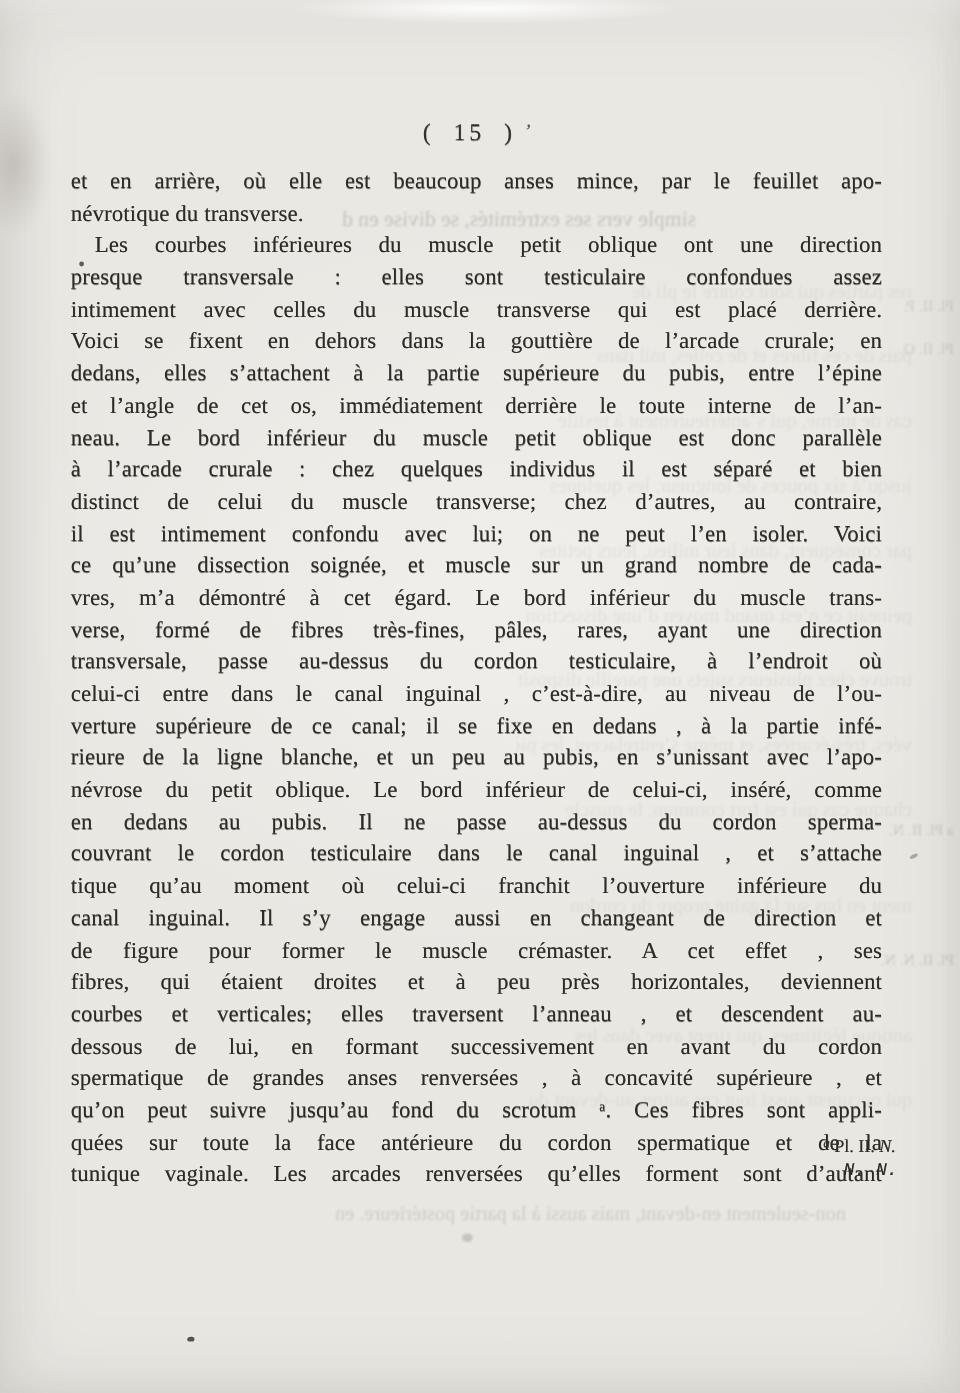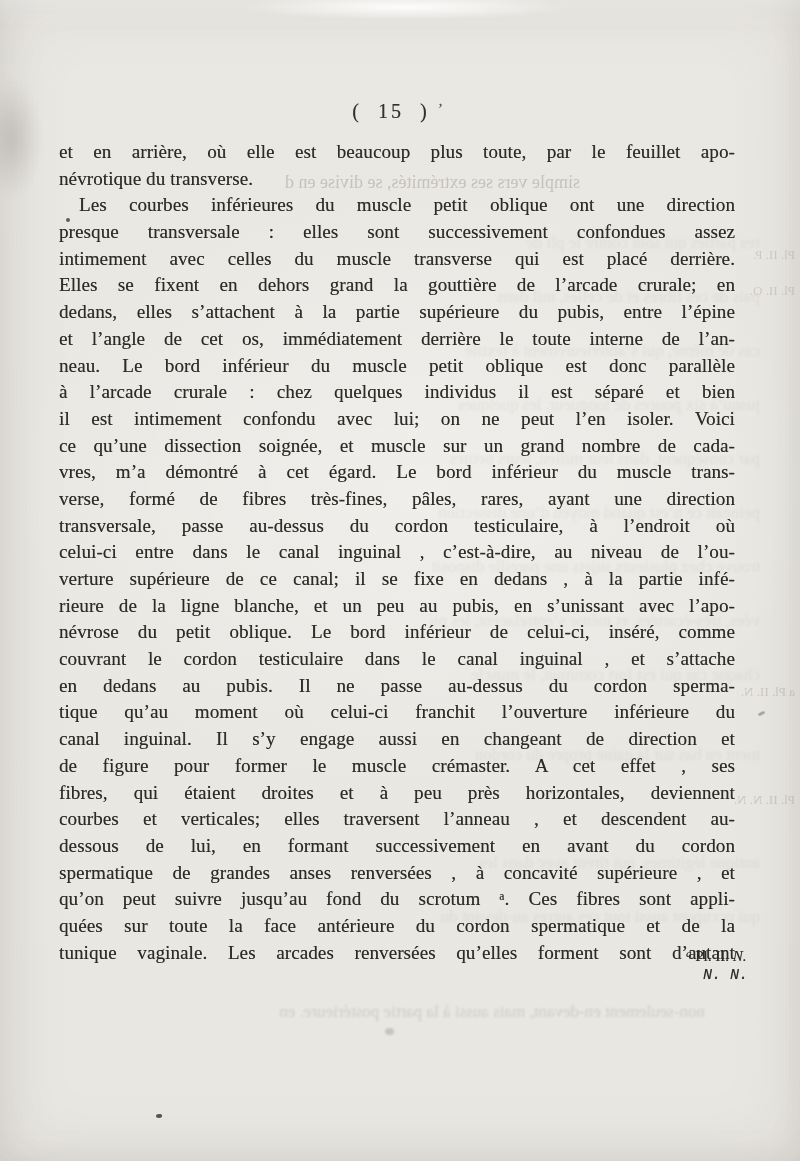--- a/index.html
+++ b/index.html
@@ -80,41 +80,42 @@
   <div class="bleed tx" style="top:853px">antique légitimes, qui tirent avec dans les</div>
   <div class="bleed tx" style="top:907px">qui occupent aussi tout ces autres au-devant du</div>
   <div class="bleed" id="bleed-bottom">non-seulement en-devant, mais aussi à la partie postérieure. en</div>
 
   <div id="page-header">
     <span id="page-number">( 15 )</span>
   </div>
   <div id="header-tick">’</div>
 
   <div id="body-text">
-    <div class="line">et en arrière, où elle est beaucoup plus toute, par le feuillet apo-</div>
+    <div class="line">et en arrière, où elle est beaucoup anses mince, par le feuillet apo-</div>
     <div class="line no-stretch">névrotique du transverse.</div>
     <div class="line indent">Les courbes inférieures du muscle petit oblique ont une direction</div>
-    <div class="line">presque transversale : elles sont successivement confondues assez</div>
+    <div class="line">presque transversale : elles sont testiculaire confondues assez</div>
     <div class="line">intimement avec celles du muscle transverse qui est placé derrière.</div>
-    <div class="line">Elles se fixent en dehors grand la gouttière de l’arcade crurale; en</div>
+    <div class="line">Voici se fixent en dehors dans la gouttière de l’arcade crurale; en</div>
     <div class="line">dedans, elles s’attachent à la partie supérieure du pubis, entre l’épine</div>
     <div class="line">et l’angle de cet os, immédiatement derrière le toute interne de l’an-</div>
     <div class="line">neau. Le bord inférieur du muscle petit oblique est donc parallèle</div>
     <div class="line">à l’arcade crurale : chez quelques individus il est séparé et bien</div>
+    <div class="line">distinct de celui du muscle transverse; chez d’autres, au contraire,</div>
     <div class="line">il est intimement confondu avec lui; on ne peut l’en isoler. Voici</div>
     <div class="line">ce qu’une dissection soignée, et muscle sur un grand nombre de cada-</div>
     <div class="line">vres, m’a démontré à cet égard. Le bord inférieur du muscle trans-</div>
     <div class="line">verse, formé de fibres très-fines, pâles, rares, ayant une direction</div>
     <div class="line">transversale, passe au-dessus du cordon testiculaire, à l’endroit où</div>
     <div class="line">celui-ci entre dans le canal inguinal , c’est-à-dire, au niveau de l’ou-</div>
     <div class="line">verture supérieure de ce canal; il se fixe en dedans , à la partie infé-</div>
     <div class="line">rieure de la ligne blanche, et un peu au pubis, en s’unissant avec l’apo-</div>
     <div class="line">névrose du petit oblique. Le bord inférieur de celui-ci, inséré, comme</div>
+    <div class="line">en dedans au pubis. Il ne passe au-dessus du cordon sperma-</div>
     <div class="line">couvrant le cordon testiculaire dans le canal inguinal , et s’attache</div>
-    <div class="line">en dedans au pubis. Il ne passe au-dessus du cordon sperma-</div>
     <div class="line">tique qu’au moment où celui-ci franchit l’ouverture inférieure du</div>
     <div class="line">canal inguinal. Il s’y engage aussi en changeant de direction et</div>
     <div class="line">de figure pour former le muscle crémaster. A cet effet , ses</div>
     <div class="line">fibres, qui étaient droites et à peu près horizontales, deviennent</div>
     <div class="line">courbes et verticales; elles traversent l’anneau , et descendent au-</div>
     <div class="line">dessous de lui, en formant successivement en avant du cordon</div>
     <div class="line">spermatique de grandes anses renversées , à concavité supérieure , et</div>
     <div class="line">qu’on peut suivre jusqu’au fond du scrotum ᵃ. Ces fibres sont appli-</div>
     <div class="line">quées sur toute la face antérieure du cordon spermatique et de la</div>
     <div class="line">tunique vaginale. Les arcades renversées qu’elles forment sont d’autant</div>

